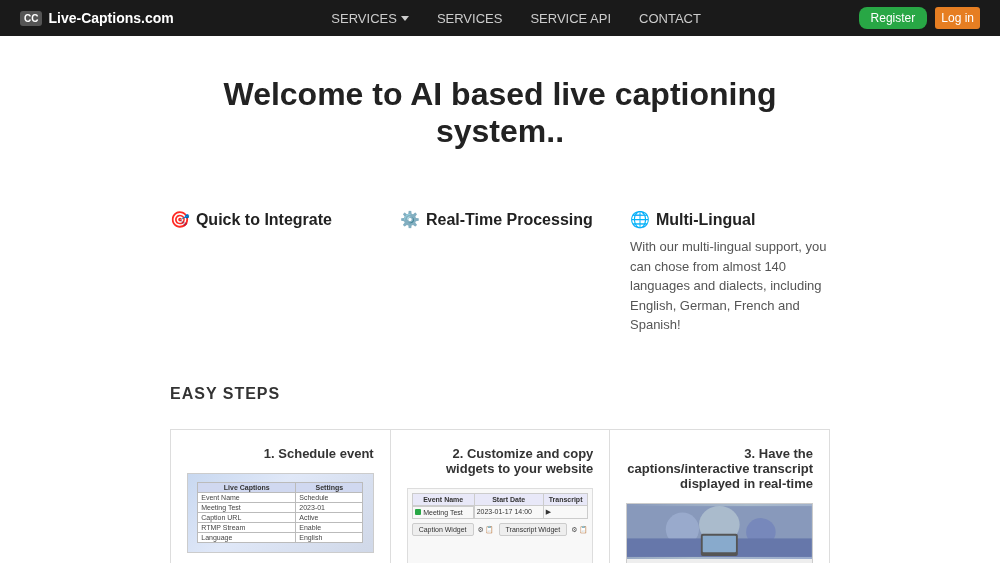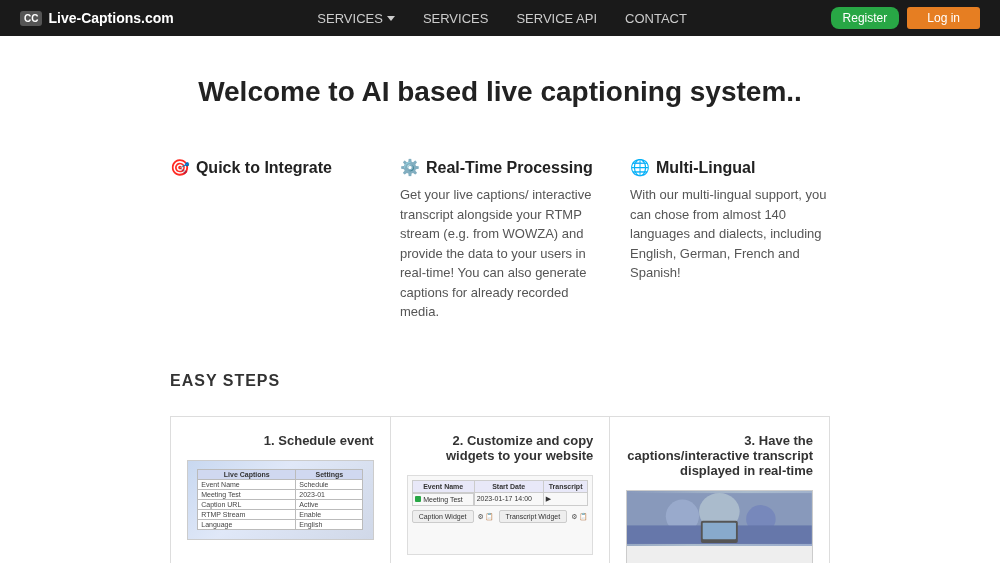--- a/index.html
+++ b/index.html
@@ -57,35 +57,36 @@
       border: none;
       padding: 4px 12px;
       border-radius: 8px;
       font-size: 12px;
       cursor: pointer;
     }
     .btn-login {
       background: #e67e22;
       color: #fff;
       border: none;
-      padding: 4px 20px;
+      padding: 4px 6px;
       border-radius: 3px;
       font-size: 12px;
       cursor: pointer;
     }
 
     
     .hero {
       padding: 40px 170px 20px 170px;
       text-align: center;
     }
     .hero h1 {
-      font-size: 28px;
+      font-size: 32px;
       font-weight: bold;
       color: #222;
+      margin-bottom: 10px;
     }
     .hero p {
       font-size: 14px;
       color: #555;
     }
 
     
     .features {
       display: flex;
       padding: 20px 170px;
@@ -246,21 +247,20 @@
     <h3>
       <span>🎯</span>
       <span>Quick to Integrate</span>
     </h3>
   </div>
   <div class="feature-item">
     <h3>
       <span>⚙️</span>
       <span>Real-Time Processing</span>
     </h3>
-    <p>Get your live captions/ interactive transcript alongside your RTMP stream (e.g. from WOWZA) and provide the data to your users in real-time! You can also generate captions for already recorded media.</p>
   </div>
   <div class="feature-item">
     <h3>
       <span>🌐</span>
       <span>Multi-Lingual</span>
     </h3>
     <p>With our multi-lingual support, you can chose from almost 140 languages and dialects, including English, German, French and Spanish!</p>
   </div>
 </section>
 

